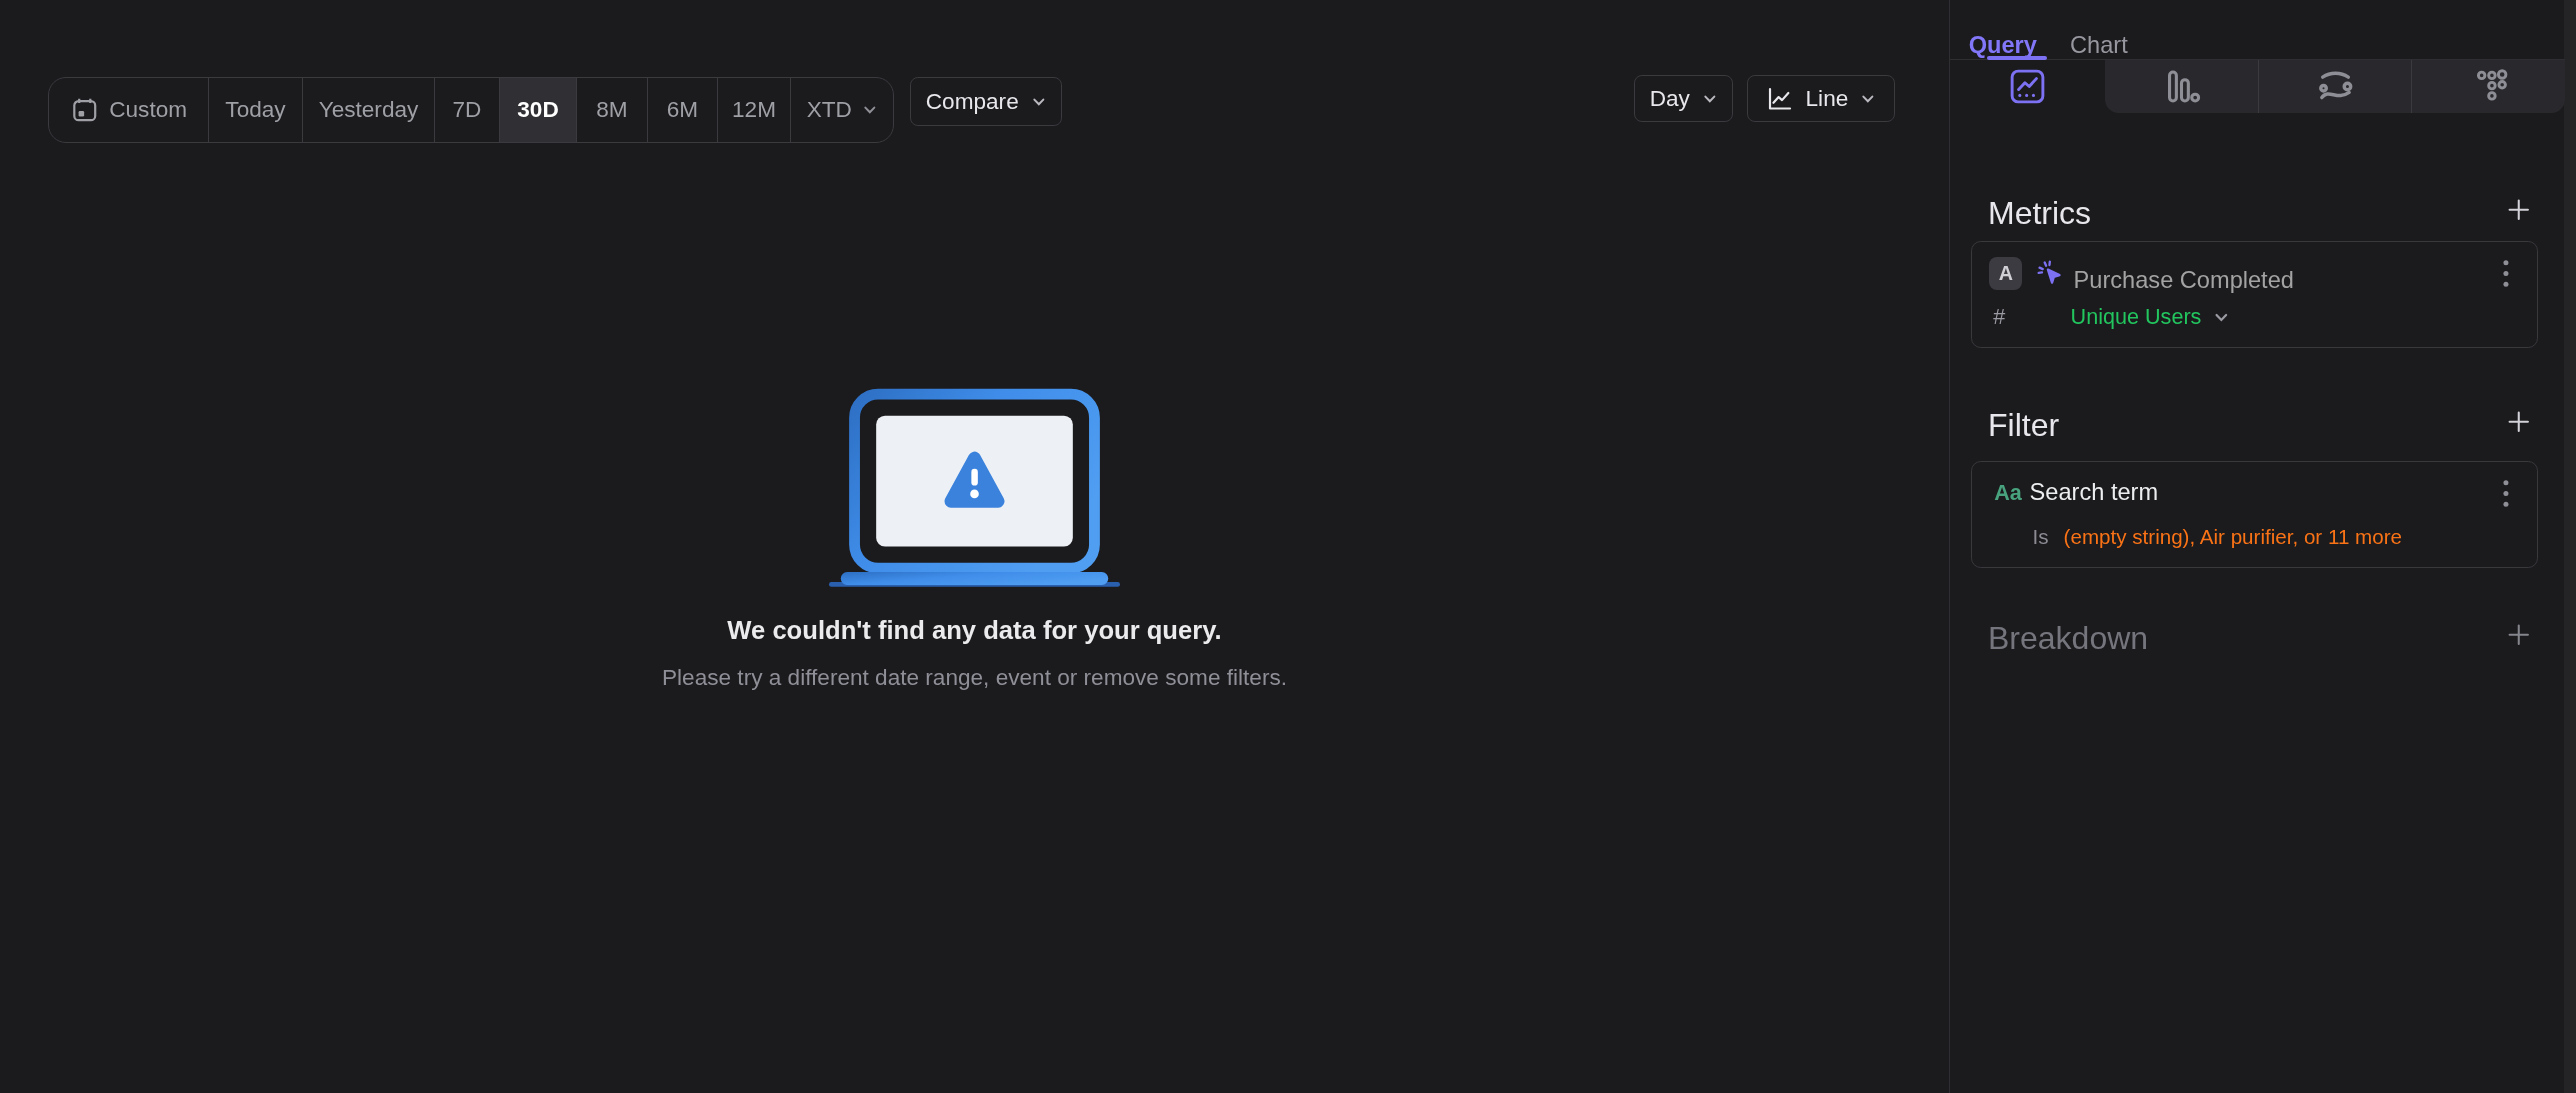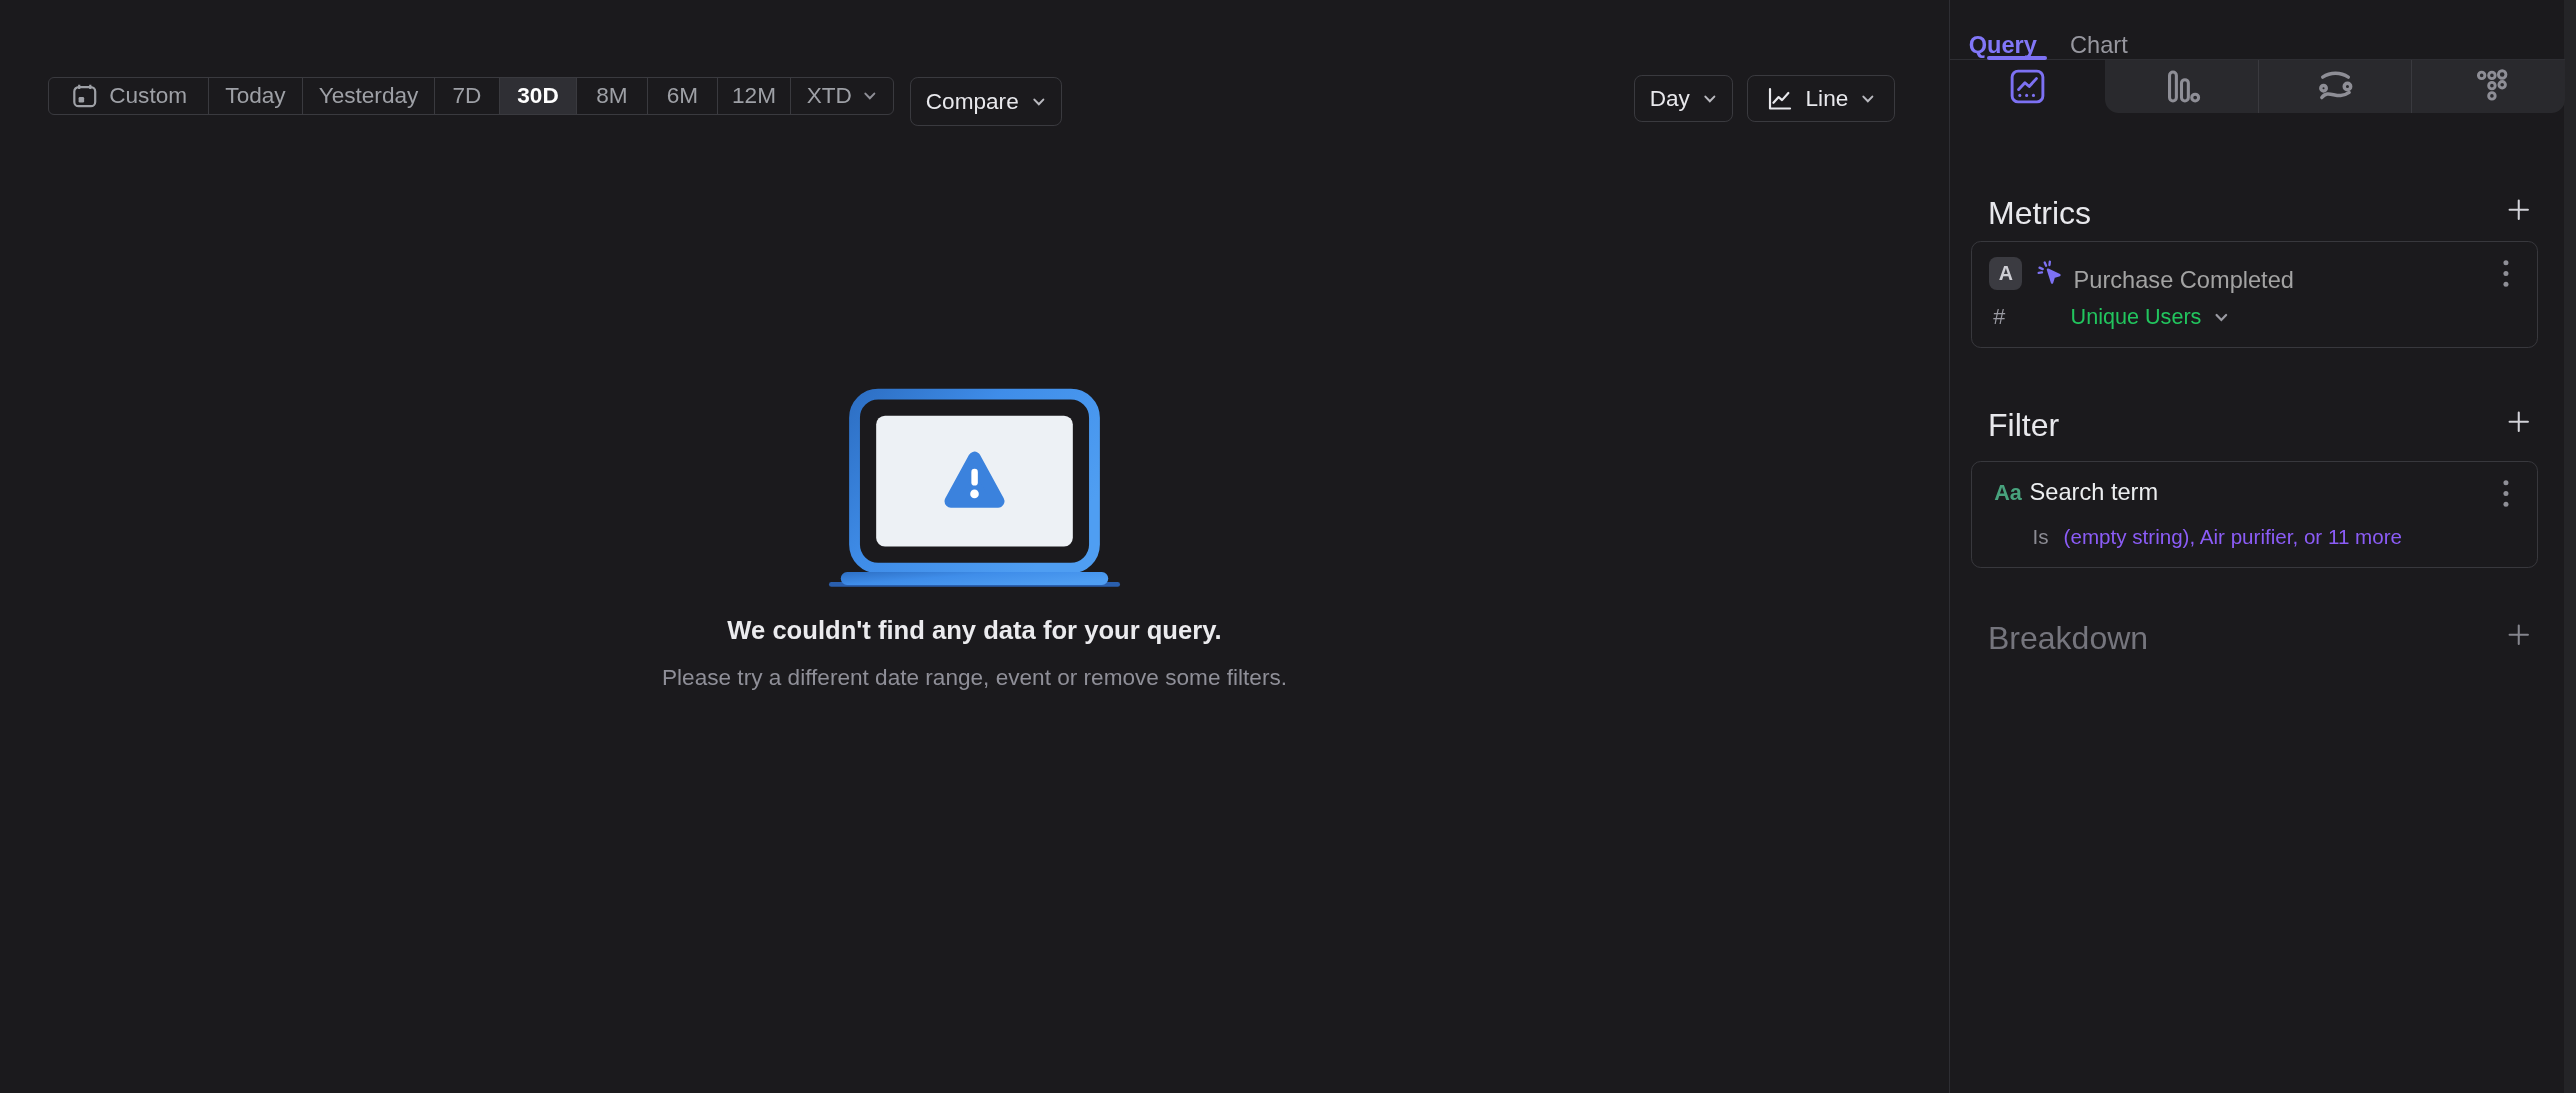--- a/index.html
+++ b/index.html
@@ -3,22 +3,22 @@
 <meta charset="utf-8">
 <style>
   * { margin:0; padding:0; box-sizing:border-box; }
   html,body { width:2576px; height:1093px; background:#1b1a1d; overflow:hidden;
               font-family:"Liberation Sans", sans-serif; }
   .app { position:relative; width:2576px; height:1093px; background:#1b1a1d; color:#eceef0; }
 
   
   .main { position:absolute; left:0; top:0; width:1949px; height:1093px; }
 
-  .range-group { position:absolute; left:48px; top:77px; height:38px; display:flex;
-                 border:1px solid #3a3a3f; border-radius:6px; overflow:hidden; }
+  .range-group { position:absolute; left:48px; top:77px; height:66px; display:flex;
+                 border:1px solid #3a3a3f; border-radius:18px; overflow:hidden; }
   .seg { display:flex; align-items:center; justify-content:center; gap:9.8px;
          border-right:1px solid #3a3a3f; color:#9ea0a6; font-size:22.6px; cursor:pointer;
          padding:0 3.9px; }
   .seg:last-child { border-right:none; }
   .seg.active { background:#2f2f34; color:#ffffff; font-weight:600; }
   .seg svg { flex:0 0 auto; }
 
   .btn { position:absolute; height:47px; border:1px solid #3a3a3f; border-radius:7.9px;
          display:flex; align-items:center; justify-content:center; gap:11.8px;
          color:#e8e8ec; font-size:22.6px; font-weight:500; cursor:pointer; }
@@ -72,21 +72,21 @@
   .kebab { position:absolute; right:15.7px; top:2px; width:29.5px; height:31px; display:flex;
            align-items:center; justify-content:center; cursor:pointer; }
 
   .hash { position:absolute; left:21.6px; top:1px; font-size:21.6px; color:#9a9aa2; }
   .agg { position:absolute; left:55px; top:1px; font-size:21.6px; color:#22c55e; display:flex;
          align-items:center; gap:11.8px; cursor:pointer;margin-left:44px; }
 
   .aa-badge { position:absolute; left:22.6px; top:3.9px; font-size:21.6px; font-weight:700; color:#48a27d; }
   .f-title { position:absolute; left:58px; top:2.9px; font-size:23.6px; color:#eceef0; font-weight:500; }
   .op { position:absolute; left:61px; top:2px; font-size:20.6px; color:#8b8b93; }
-  .op-val { position:absolute; left:92px; top:2px; font-size:20.6px; color:#8b5cf6; }
+  .op-val { position:absolute; left:92px; top:2px; font-size:20.6px; color:#f97316; }
 </style>
 </head>
 <body>
 
 <div class="app">
 
   <div class="main">
 
     <div class="range-group">
       <div class="seg" style="width:160px">

